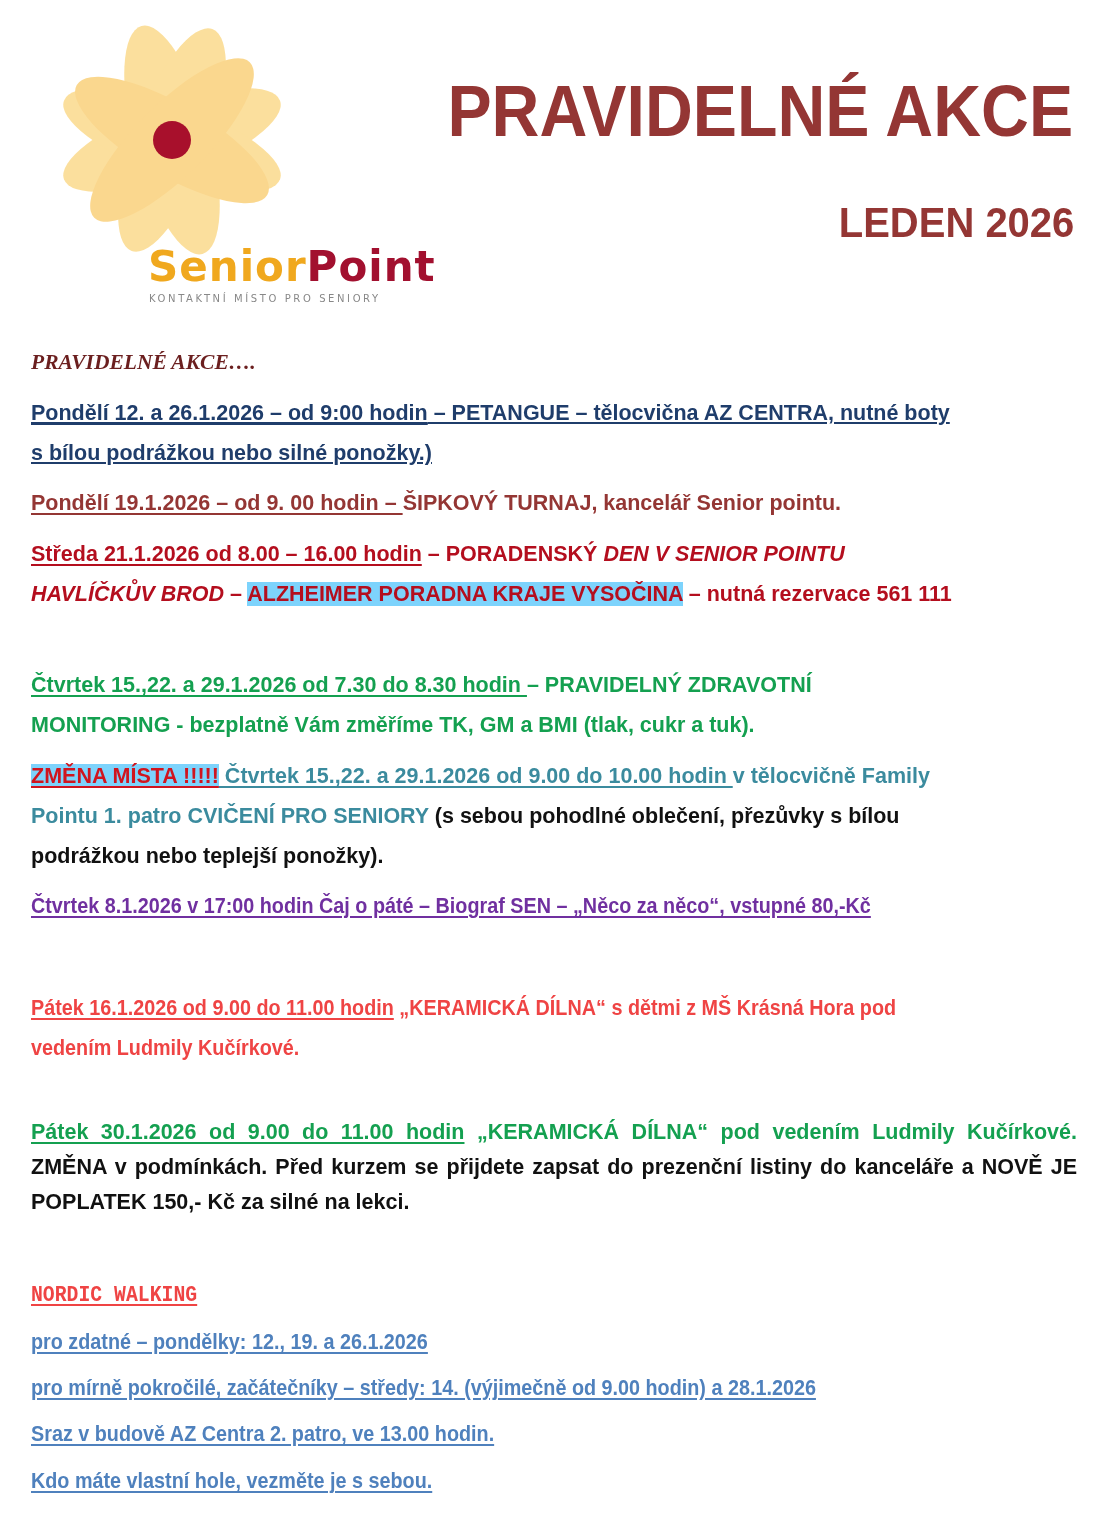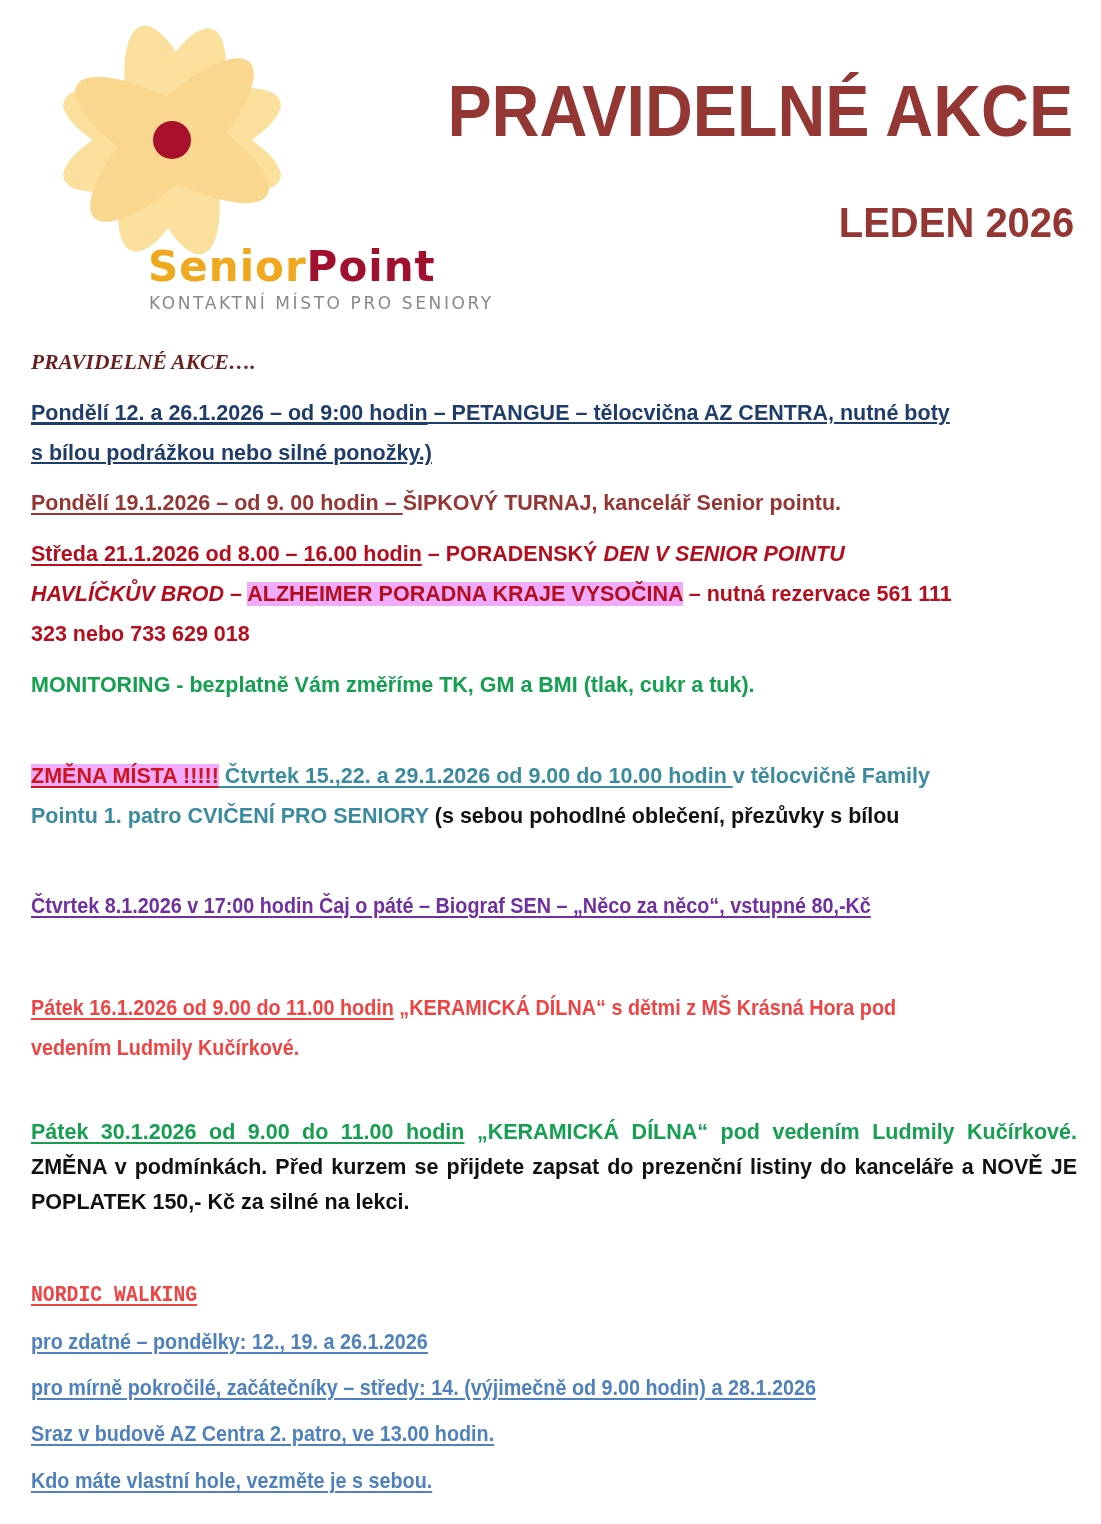--- a/index.html
+++ b/index.html
@@ -4,40 +4,40 @@
 <style>
   html, body { margin:0; padding:0; background:#ffffff; }
   body { width:1101px; height:1524px; position:relative; overflow:hidden;
          font-family:"Liberation Sans", "DejaVu Sans", sans-serif; }
   .logo { position:absolute; left:20px; top:10px; width:270px; height:250px; }
   .brand { position:absolute; left:148px; top:246px; font-family:"DejaVu Sans", sans-serif;
            font-weight:bold; font-size:42px; letter-spacing:1px; line-height:1; }
   .brand .a { color:#f0a81e; }
   .brand .b { color:#a2102f; }
   .tagline { position:absolute; left:149px; top:293px; font-family:"DejaVu Sans", sans-serif;
-             font-size:17px; color:#888; letter-spacing:2.6px; }
+             font-size:10px; color:#888; letter-spacing:2.6px; }
   .title { position:absolute; right:28px; top:70px; font-size:72px; font-weight:bold;
            color:#943634; letter-spacing:0px; transform:scaleX(0.92); transform-origin:right; }
   .subtitle { position:absolute; right:27px; top:198px; font-size:43px; font-weight:bold;
               color:#943634; transform:scaleX(0.93); transform-origin:right; }
   .content { position:absolute; left:31px; top:0; width:1046px; font-size:21.5px;
              font-weight:bold; line-height:40px; }
   .p { position:absolute; left:0; width:1046px; }
   u { text-decoration:underline; text-underline-offset:3px; }
   .intro { color:#6b1f1f; font-style:italic; }
   .c-navy { color:#1f3d6b;text-decoration:underline; }
   .c-brown { color:#943634; }
   .c-red { color:#b40e1e; }
   .c-green { color:#14a050; }
   .c-teal { color:#3b8b9e; }
   .c-black { color:#111; }
   .c-purple { color:#7030a0; }
   .c-bred { color:#ef4444; }
   .c-blue { color:#4f81bd; }
-  .hl { background:#f0abfc; }
+  .hl { background:#7dd3fc; }
   .justify { text-align:justify; text-align-last:left; }
   .cond { transform:scaleX(0.92); transform-origin:left; display:inline-block; white-space:nowrap; }
 </style>
 </head>
 <body>
 
 <svg class="logo" viewBox="0 0 270 250">
   <g transform="translate(152,130)" opacity="0.55">
     <ellipse cx="0" cy="0" rx="38" ry="118" fill="#f9c64e" transform="rotate(-15)"></ellipse>
     <ellipse cx="0" cy="0" rx="38" ry="118" fill="#f9c64e" transform="rotate(20)"></ellipse>
@@ -63,30 +63,31 @@
     <div>s bílou podrážkou nebo silné ponožky.)</div>
   </div>
 
   <div class="p c-brown" style="top:483px;">
     <u>Pondělí 19.1.2026 – od 9. 00 hodin – </u><span>ŠIPKOVÝ TURNAJ, kancelář Senior pointu.</span>
   </div>
 
   <div class="p c-red" style="top:534px;">
     <div><u>Středa 21.1.2026 od 8.00 – 16.00 hodin</u><span> – PORADENSKÝ </span><i>DEN V SENIOR POINTU</i></div>
     <div><i>HAVLÍČKŮV BROD</i><span> – </span><span class="hl">ALZHEIMER PORADNA KRAJE VYSOČINA</span><span> – nutná rezervace 561 111</span></div>
-    <div>323 nebo 733 629 018</div>
   </div>
 
   <div class="p c-green" style="top:665px;">
+    <div><u>Čtvrtek 15.,22. a 29.1.2026 od 7.30 do 8.30 hodin </u><span>– PRAVIDELNÝ ZDRAVOTNÍ</span></div>
     <div>MONITORING - bezplatně Vám změříme TK, GM a BMI (tlak, cukr a tuk).</div>
   </div>
 
   <div class="p c-teal" style="top:756px;">
     <div><u class="hl c-red" style="color:#d0141e">ZMĚNA MÍSTA !!!!!</u><u> Čtvrtek 15.,22. a 29.1.2026 od 9.00 do 10.00 hodin </u><span>v tělocvičně Family</span></div>
     <div><span>Pointu 1. patro CVIČENÍ PRO SENIORY</span><span class="c-black"> (s sebou pohodlné oblečení, přezůvky s bílou</span></div>
+    <div class="c-black">podrážkou nebo teplejší ponožky).</div>
   </div>
 
   <div class="p c-purple" style="top:886px;">
     <u class="cond">Čtvrtek 8.1.2026 v 17:00 hodin Čaj o páté – Biograf SEN – „Něco za něco“, vstupné 80,-Kč</u>
   </div>
 
   <div class="p c-bred" style="top:988px;">
     <div class="cond"><u>Pátek 16.1.2026 od 9.00 do 11.00 hodin</u><span> „KERAMICKÁ DÍLNA“ s dětmi z MŠ Krásná Hora pod</span></div>
     <div class="cond">vedením Ludmily Kučírkové.</div>
   </div>

